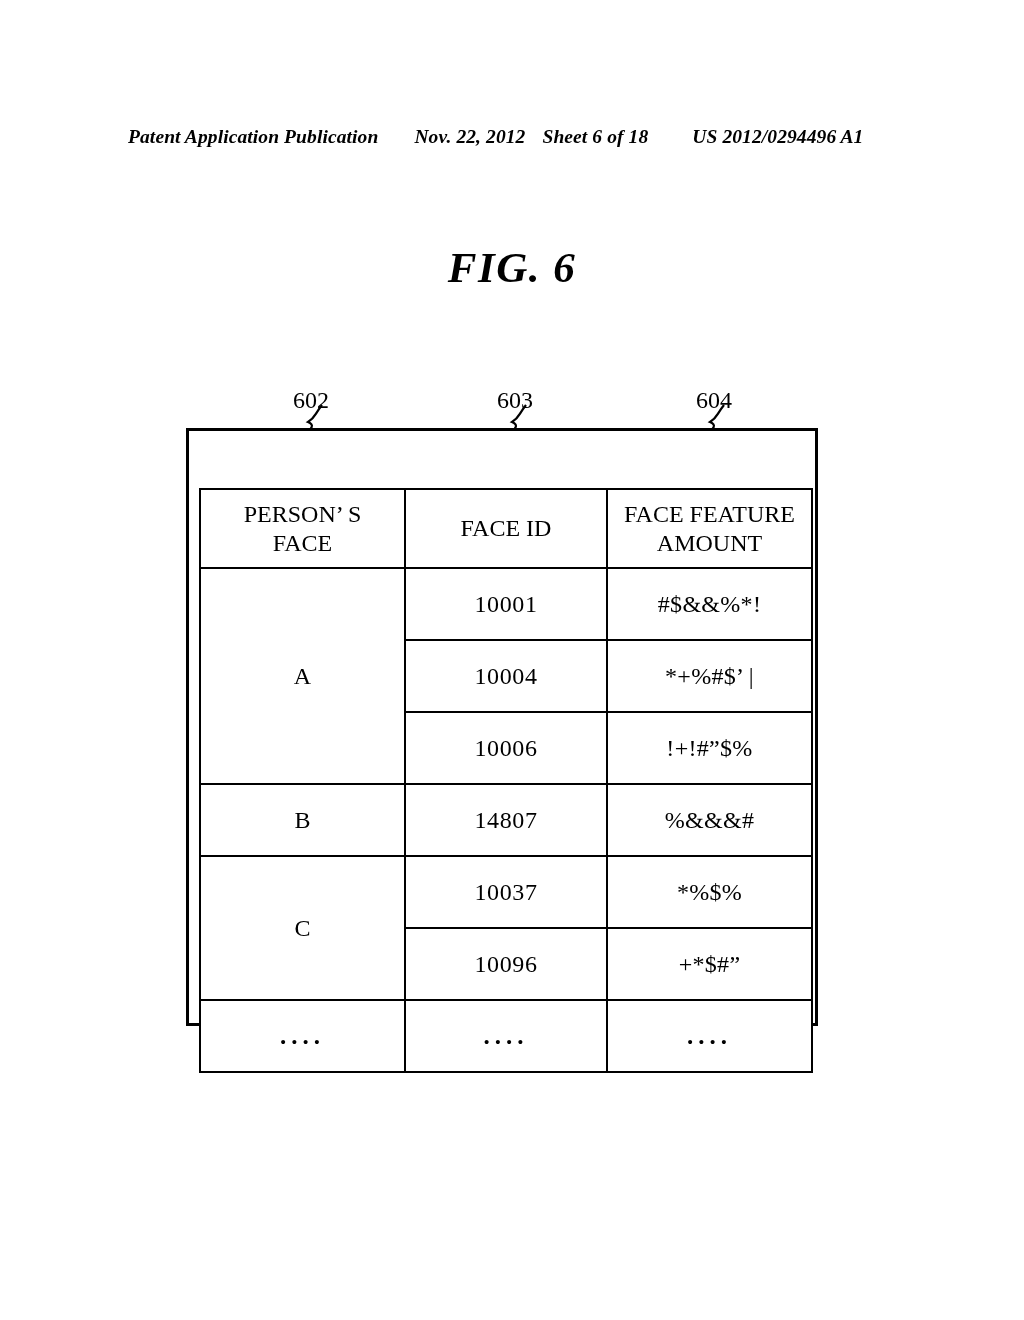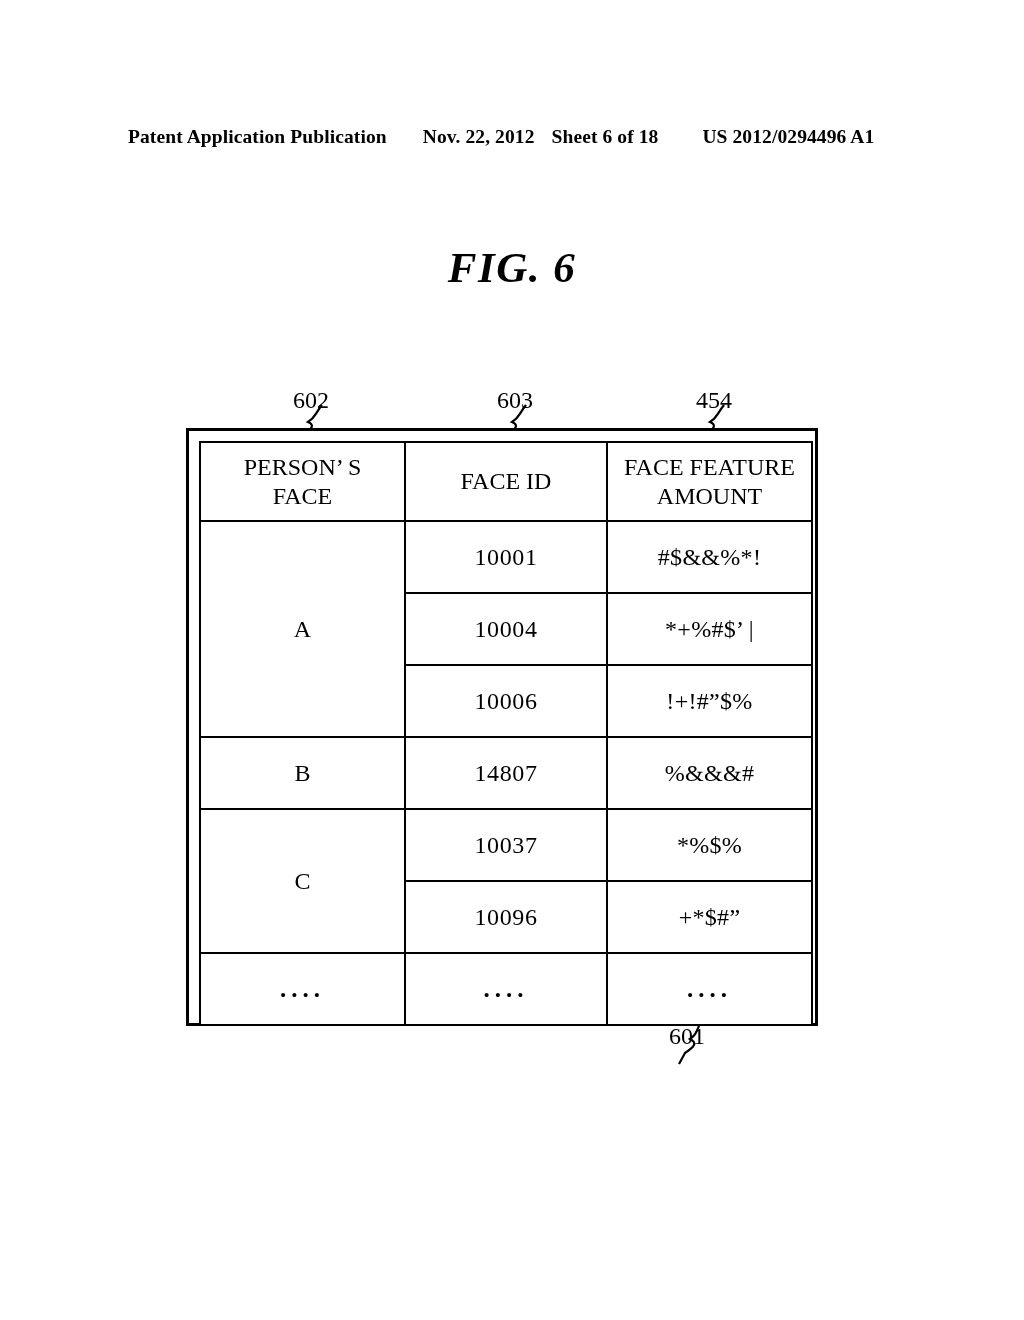--- a/index.html
+++ b/index.html
@@ -21,20 +21,21 @@
     position: absolute;
     top: 86px;
     left: 128px;
     width: 768px;
     display: flex;
     align-items: baseline;
     font-weight: bold;
     font-size: 19.5px;
     letter-spacing: 0.1px;
     white-space: nowrap;
+    font-style: italic;
   }
   .pub-header .hdr-left { flex: 0 0 auto; }
   .pub-header .hdr-mid  { flex: 0 0 auto; margin-left: 36px; margin-top: 40px; }
   .pub-header .hdr-mid .sheet { margin-left: 12px; }
   .pub-header .hdr-right{ flex: 0 0 auto; margin-left: 44px; }
 
   
   .fig-title {
     position: absolute;
     top: 243px;
@@ -89,20 +90,21 @@
     width: 606px;
     height: 572px;
     box-sizing: border-box;
   }
   table.fig-table {
     width: 100%;
     height: 100%;
     border-collapse: collapse;
     table-layout: fixed;
     background: #a3a3a3;
+    margin-top: 47px;
   }
   table.fig-table td,
   table.fig-table th {
     border: 2px solid #000000;
     text-align: center;
     vertical-align: middle;
     font-weight: normal;
     font-size: 24px;
     padding: 0;
     background: #ffffff;
@@ -148,21 +150,21 @@
 <div class="ref-num ref-602">602</div>
 <svg class="leader leader-602" width="40" height="36" viewBox="0 0 40 36">
   <path d="M26 0 C 18 10, 20 12, 12 17 C 19 20, 16 24, 8 29 L 3 36" fill="none" stroke="#000" stroke-width="2.2"></path>
 </svg>
 
 <div class="ref-num ref-603">603</div>
 <svg class="leader leader-603" width="40" height="36" viewBox="0 0 40 36">
   <path d="M26 0 C 18 10, 20 12, 12 17 C 19 20, 16 24, 8 29 L 3 36" fill="none" stroke="#000" stroke-width="2.2"></path>
 </svg>
 
-<div class="ref-num ref-604">454</div>
+<div class="ref-num ref-604">604</div>
 <svg class="leader leader-604" width="40" height="36" viewBox="0 0 40 36">
   <path d="M26 0 C 18 10, 20 12, 12 17 C 19 20, 16 24, 8 29 L 3 36" fill="none" stroke="#000" stroke-width="2.2"></path>
 </svg>
 
 <div class="ref-num ref-601">601</div>
 <svg class="leader leader-601" width="46" height="42" viewBox="0 0 46 42">
   <path d="M25 0 C 20 8, 22 12, 14 17 C 22 21, 18 25, 9 31 L 3 42" fill="none" stroke="#000" stroke-width="2.2"></path>
 </svg>
 
 <div class="outer-frame"></div>

